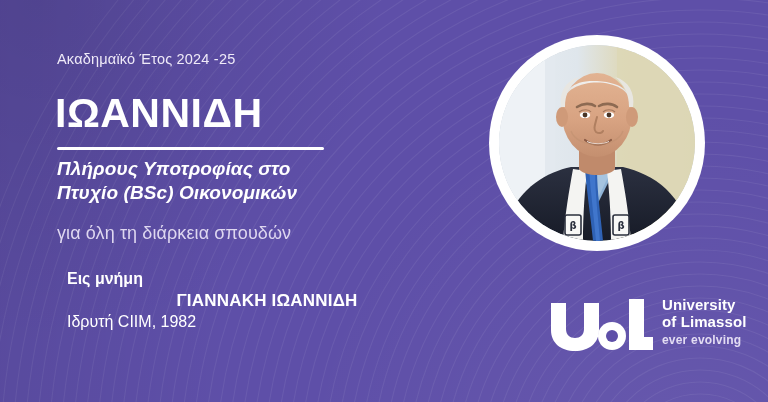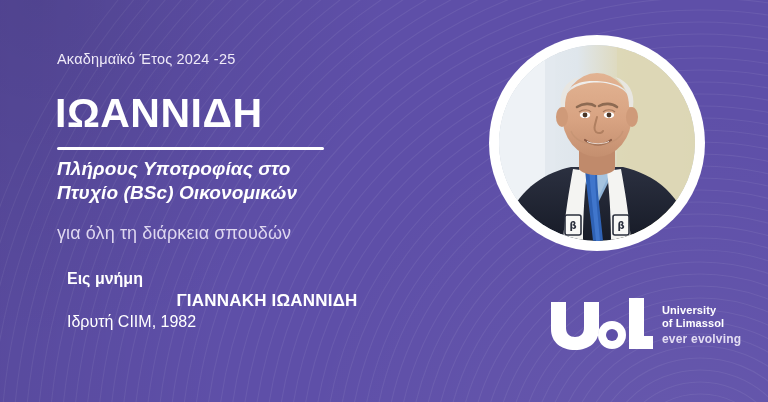--- a/index.html
+++ b/index.html
@@ -89,21 +89,21 @@
 
   
   .logo{
     position:absolute;left:549px;top:296px;
     display:flex;align-items:flex-end;gap:9px;
   }
   .logo-mark{position:relative;width:104px;height:56px;}
   .logo-mark svg{display:block;width:104px;height:56px;}
   .logo-text{padding-bottom:4px;}
   .logo-name{
-    font-size:11px;font-weight:700;line-height:1.14;
+    font-size:15px;font-weight:700;line-height:1.14;
     color:#ffffff;white-space:nowrap;letter-spacing:.1px;
   }
   .logo-tag{
     font-size:12px;font-weight:700;line-height:1.3;
     color:#e3ddf3;white-space:nowrap;margin-top:3px;letter-spacing:.2px;
   }
 </style>
 </head>
 <body>
 

